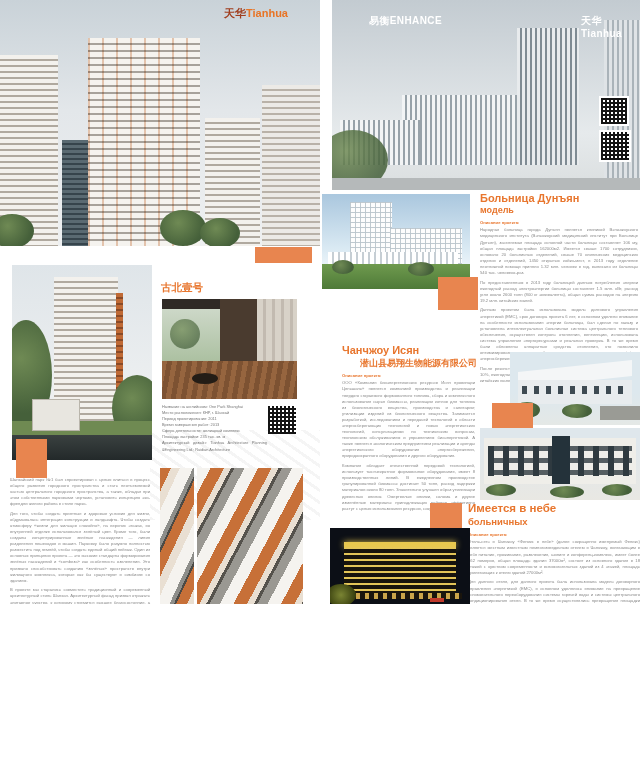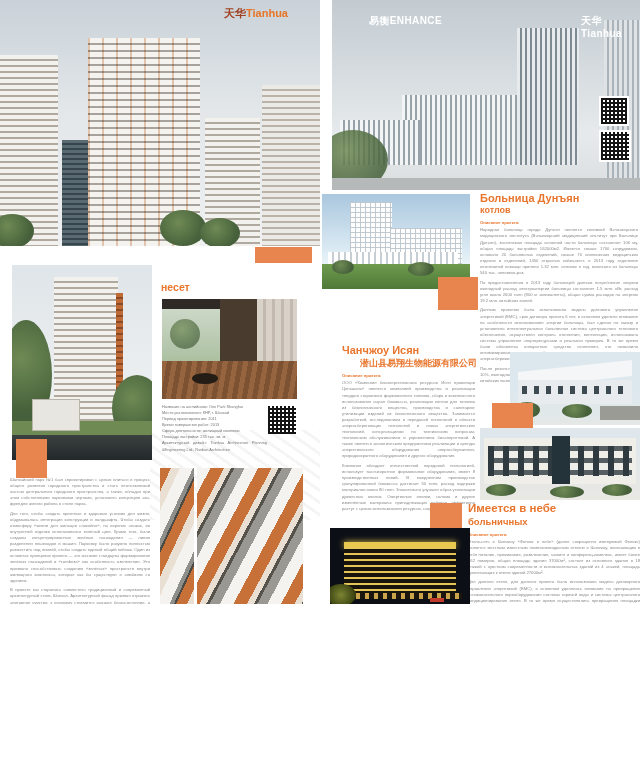--- a/index.html
+++ b/index.html
@@ -61,21 +61,21 @@
     <i style="left:88px;top:38px;width:112px;height:208px;background:repeating-linear-gradient(180deg,#f5f3ef 0 5px,#a7a29b 5px 7px),repeating-linear-gradient(90deg,rgba(200,110,50,.35) 0 2px,transparent 2px 14px);background-blend-mode:multiply"></i>
     <i class="stripesH" style="left:205px;top:118px;width:55px;height:128px"></i>
     <i style="left:262px;top:85px;width:58px;height:161px;background:repeating-linear-gradient(180deg,#eceae6 0 4px,#b9b2a8 4px 6px)"></i>
     <i class="tree" style="left:160px;top:210px;width:46px;height:36px"></i>
     <i class="tree" style="left:200px;top:218px;width:40px;height:30px"></i>
     <i class="tree" style="left:-10px;top:214px;width:44px;height:34px"></i>
     <div class="logo-left"><span class="cn">天华</span><span class="en">Tianhua</span></div>
   </div>
 
   <div class="orect" style="left:255px;top:247px;width:57px;height:16px"></div>
-  <div class="h-cn" style="left:161px;top:281px">несет</div>
+  <div class="h-cn" style="left:161px;top:281px">古北壹号</div>
 
   <div class="ph ph-tower" style="left:12px;top:265px;width:140px;height:195px">
     <i class="stripesH" style="left:42px;top:12px;width:64px;height:150px"></i>
     <i style="left:104px;top:28px;width:7px;height:126px;background:repeating-linear-gradient(180deg,#c06a35 0 4px,#8a4a26 4px 6px)"></i>
     <i class="tree" style="left:-12px;top:55px;width:52px;height:110px"></i>
     <i class="tree" style="left:100px;top:110px;width:50px;height:66px"></i>
     <i style="left:0;top:156px;width:140px;height:14px;background:#6f8a52"></i>
     <i style="left:20px;top:134px;width:46px;height:30px;background:#e8e6e0;border:1px solid #b9b5ab"></i>
     <i style="left:0;top:170px;width:140px;height:25px;background:linear-gradient(#3a4140,#23292a)"></i>
   </div>
@@ -152,21 +152,21 @@
     <i class="grid" style="left:28px;top:8px;width:42px;height:62px"></i>
     <i class="grid" style="left:68px;top:34px;width:72px;height:36px"></i>
     <i style="left:6px;top:58px;width:130px;height:12px;background:repeating-linear-gradient(90deg,#fff 0 4px,#c6ced4 4px 6px)"></i>
     <i style="left:0;top:70px;width:148px;height:25px;background:linear-gradient(#6f9a4e,#4e7a38)"></i>
     <i class="tree" style="left:10px;top:66px;width:22px;height:14px"></i>
     <i class="tree" style="left:86px;top:68px;width:26px;height:14px"></i>
   </div>
   <div class="orect" style="left:438px;top:277px;width:40px;height:33px"></div>
 
   <div class="h-sec" style="left:480px;top:192px">Больница Дунъян</div>
-  <div class="h-seccn" style="left:480px;top:205px">котлов</div>
+  <div class="h-seccn" style="left:480px;top:205px">модель</div>
   <div class="tiny" style="left:480px;top:219px;width:316px">
     <div class="lbl">Описание проекта:</div>
     <div class="par">Народная больница города Дунъян является клиникой Вэньчжоуского медицинского института (Вэньчжоуский медицинский институт при Больнице Дунъян), заселяемая площадь основной части больницы составляет 106 му, общая площадь застройки 162000м2. Имеется свыше 1700 сотрудников, основано 20 больничных отделений, свыше 70 клинических медицинских отделов и отделений, 1450 открытых койко-мест, в 2013 году отделение неотложной помощи приняло 1.32 млн. человек в год, выписано из больницы 540 тыс. человеко-раз.</div>
     <div class="par">По предоставленным в 2013 году больницей данным потребления энергии ежегодный расход электроэнергии больницы составляет 1.5 млн. кВт, расход угля около 2600 тонн (800 кг эквивалента), общая сумма расходов на энергию 19.2 млн. китайских юаней.</div>
     <div class="par">Данным проектом была использована модель долгового управления энергетикой (EMC), срок договора проекта 6 лет, в основном уделено внимание на особенности использования энергии больницы, был сделан по заказу и установлена интеллектуальная больничная система центрального теплового обеспечения, осуществлен контроль отопления, вентиляции, использована система управления энергоресурсами и реальная проверка. В то же время были обновлены аппаратные средства отопления, что позволило оптимизировать энергопотребление системы и повысить эффект энергосбережения.</div>
     <div class="par">После реконструкции коэффициент энергосбережения больницы стал выше 10%, ежегодная экономия расходов энергосбережения составляет около 2 млн. китайских юаней.</div>
   </div>
 
   <div class="h-sec" style="left:342px;top:344px">Чанчжоу Исян</div>
   <div class="h-seccn" style="left:360px;top:357px">潜山县易翔生物能源有限公司</div>

